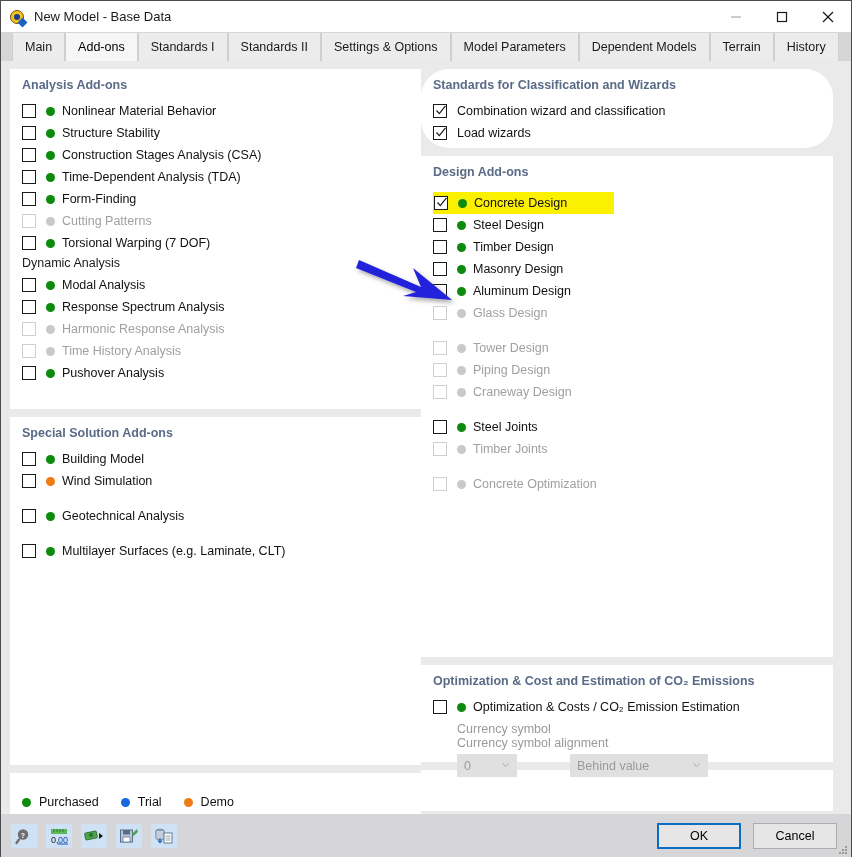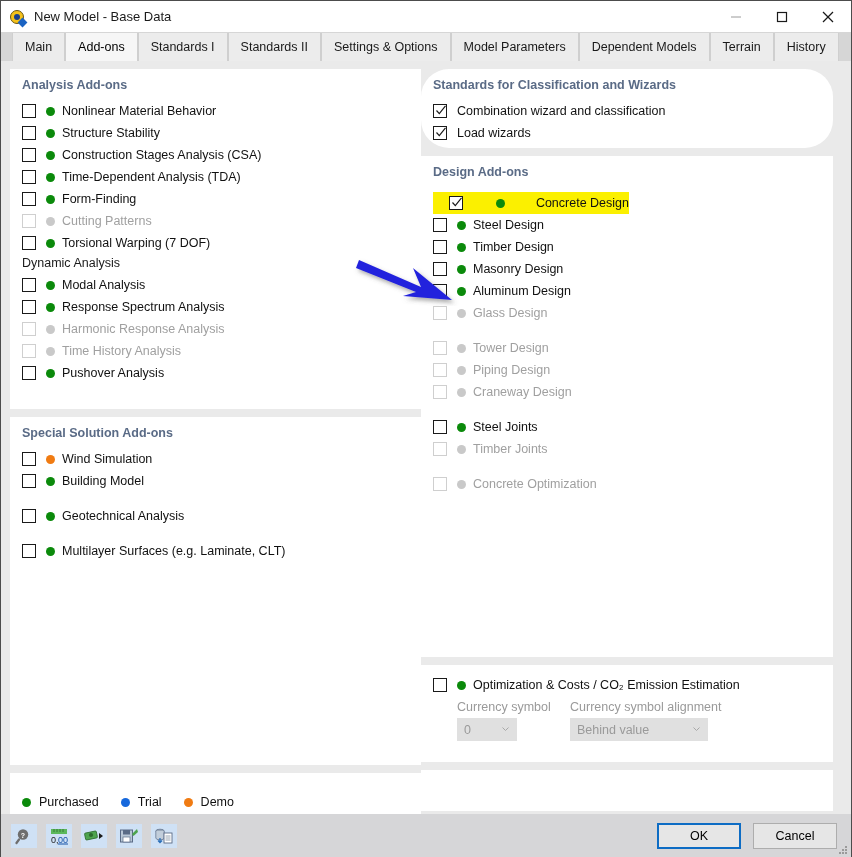--- a/index.html
+++ b/index.html
@@ -178,37 +178,36 @@
   }
   .lbl {
     font-size: 12.5px;
     color: #111111;
     white-space: nowrap;
   }
   .row.disabled .lbl { color: #a0a0a0; }
   .row.highlight {
     background: #fbf000;
     width: 180px;
-    padding-left: 16px;
-    justify-content: space-between;
+    padding-left: 1px;
   }
   
   .legend {
     display: flex;
     align-items: center;
     height: 22px;
   }
   .legend .dot { margin-left: 0; margin-right: 8px; }
   .legend .lbl { margin-right: 22px; font-size:12.5px; }
   
   .currency-wrap {
     margin-left: 24px;
     margin-top: 4px;
   }
-  .cur-labels { display:flex; }
+  .cur-labels { display:flex;flex-direction:column; }
   .cur-label {
     color: #9a9a9a;
     font-size: 12.5px;
   }
   .cur-label.a { width: 113px; }
   .cur-controls { display:flex; margin-top: 4px; }
   .select {
     background: #e0e0e0;
     height: 23px;
     box-sizing: border-box;
@@ -398,27 +397,27 @@
               <div class="lbl">Pushover Analysis</div>
             </div>
           </div>
       </div>
 
       <div class="panel" style="height:348px;">
         <div class="panel-title">Special Solution Add-ons</div>
         <div id="special-items">
             <div class="row">
               <div class="cb"></div>
+              <div class="dot" style="background: rgb(11, 138, 11);"></div>
+              <div class="lbl">Building Model</div>
+            </div>
+            <div class="row">
+              <div class="cb"></div>
               <div class="dot" style="background: rgb(240, 123, 18);"></div>
               <div class="lbl">Wind Simulation</div>
-            </div>
-            <div class="row">
-              <div class="cb"></div>
-              <div class="dot" style="background: rgb(11, 138, 11);"></div>
-              <div class="lbl">Building Model</div>
             </div>
             <div class="row gap-before">
               <div class="cb"></div>
               <div class="dot" style="background: rgb(11, 138, 11);"></div>
               <div class="lbl">Geotechnical Analysis</div>
             </div>
             <div class="row gap-before">
               <div class="cb"></div>
               <div class="dot" style="background: rgb(11, 138, 11);"></div>
               <div class="lbl">Multilayer Surfaces (e.g. Laminate, CLT)</div>
@@ -526,20 +525,21 @@
             </div>
             <div class="row disabled gap-before">
               <div class="cb disabled"></div>
               <div class="dot" style="background: rgb(201, 201, 201);"></div>
               <div class="lbl">Concrete Optimization</div>
             </div>
           </div>
       </div>
 
       <div class="panel" style="height:97px;">
+        <div class="panel-title">Optimization &amp; Cost and Estimation of CO₂ Emissions</div>
         <div id="optimization-item">
             <div class="row">
               <div class="cb"></div>
               <div class="dot" style="background: rgb(11, 138, 11);"></div>
               <div class="lbl">Optimization &amp; Costs / CO₂ Emission Estimation</div>
             </div>
           </div>
         <div class="currency-wrap">
           <div class="cur-labels">
             <div class="cur-label a">Currency symbol</div>

